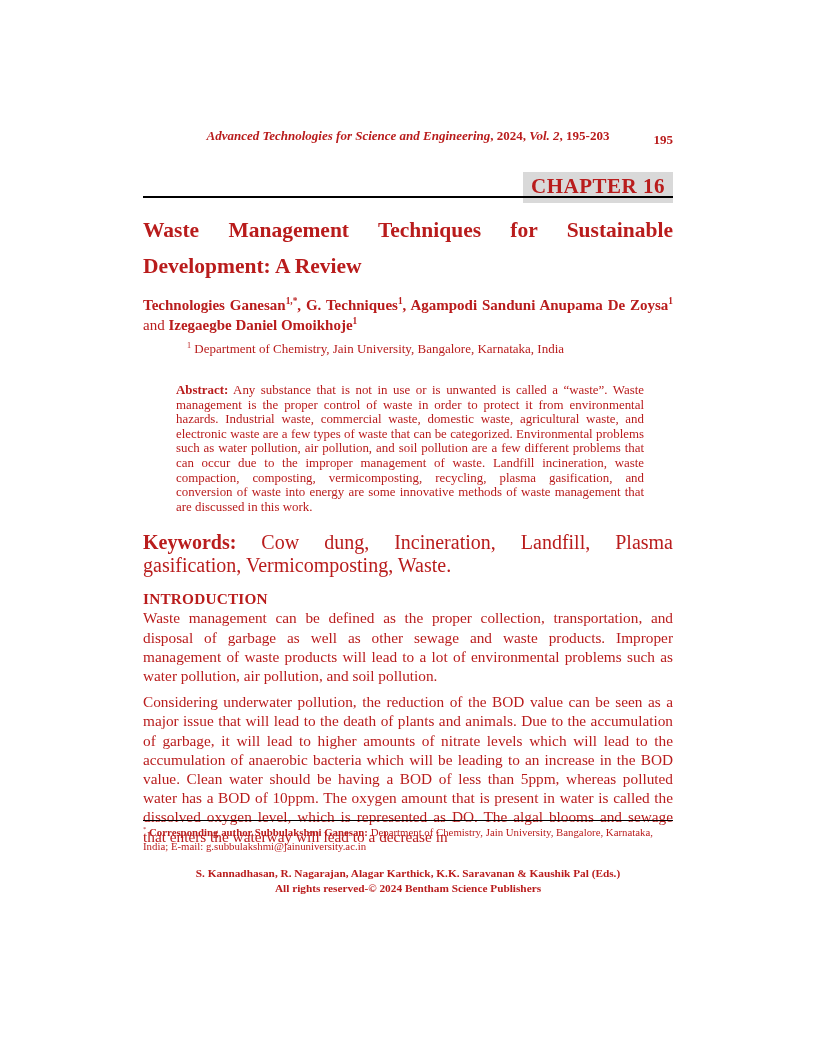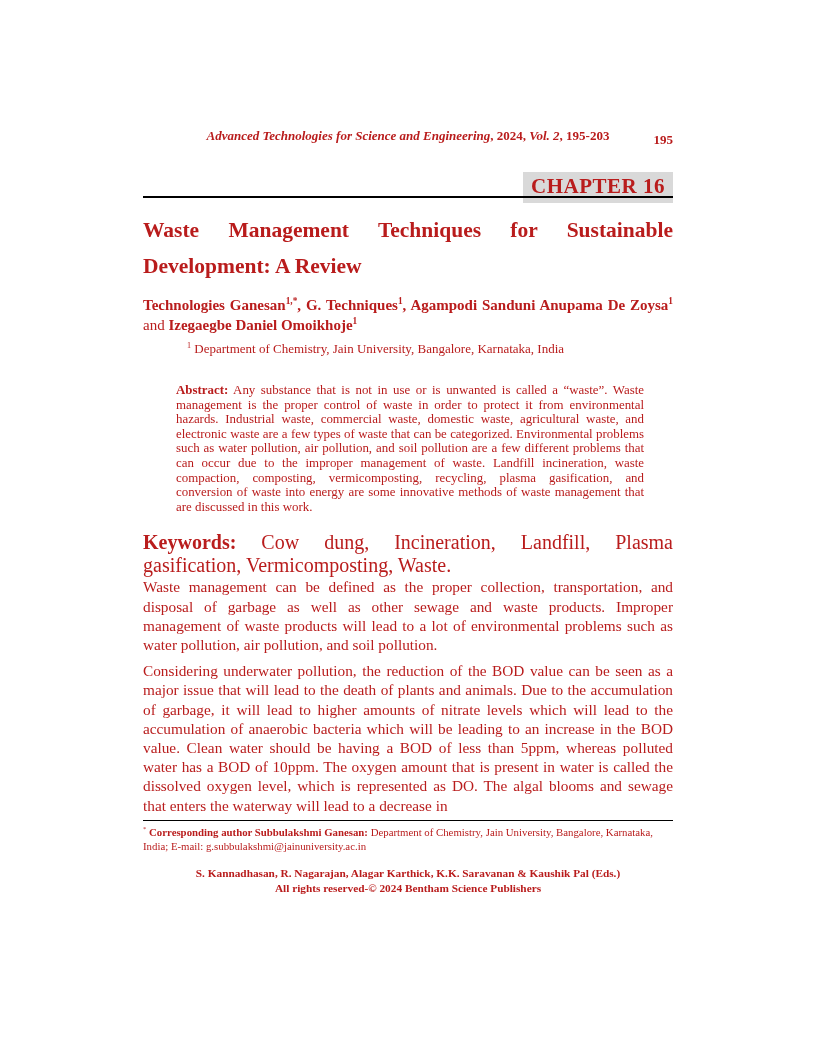--- a/index.html
+++ b/index.html
@@ -151,20 +151,21 @@
     <h1 class="article-title">Waste Management Techniques for Sustainable Development: A Review</h1>
 
     <div class="authors-line"><span>Technologies Ganesan</span><sup>1,*</sup><span>, </span><span>G. Techniques</span><sup>1</sup><span>, </span><span>Agampodi Sanduni Anupama De Zoysa</span><sup>1</sup><span class="and-word"> and </span><span>Izegaegbe Daniel Omoikhoje</span><sup>1</sup></div>
 
     <div class="affiliation"><sup>1</sup><span> Department of Chemistry, Jain University, Bangalore, Karnataka, India</span></div>
 
     <div class="abstract-block"><span class="abstract-label">Abstract:</span><span> Any substance that is not in use or is unwanted is called a “waste”. Waste management is the proper control of waste in order to protect it from environmental hazards. Industrial waste, commercial waste, domestic waste, agricultural waste, and electronic waste are a few types of waste that can be categorized. Environmental problems such as water pollution, air pollution, and soil pollution are a few different problems that can occur due to the improper management of waste. Landfill incineration, waste compaction, composting, vermicomposting, recycling, plasma gasification, and conversion of waste into energy are some innovative methods of waste management that are discussed in this work.</span></div>
 
     <div class="keywords-line"><span class="keywords-label">Keywords:</span><span> Cow dung, Incineration, Landfill, Plasma gasification, Vermicomposting, Waste.</span></div>
 
+    <h2 class="section-heading">INTRODUCTION</h2>
 
     <p class="body-para para-1">Waste management can be defined as the proper collection, transportation, and disposal of garbage as well as other sewage and waste products. Improper management of waste products will lead to a lot of environmental problems such as water pollution, air pollution, and soil pollution.</p>
 
     <p class="body-para para-2">Considering underwater pollution, the reduction of the BOD value can be seen as a major issue that will lead to the death of plants and animals. Due to the accumulation of garbage, it will lead to higher amounts of nitrate levels which will lead to the accumulation of anaerobic bacteria which will be leading to an increase in the BOD value. Clean water should be having a BOD of less than 5ppm, whereas polluted water has a BOD of 10ppm. The oxygen amount that is present in water is called the dissolved oxygen level, which is represented as DO. The algal blooms and sewage that enters the waterway will lead to a decrease in</p>
 
   </div>
 
   <div class="footnote-area">
     <hr class="footnote-rule">
     <div class="footnote-text"><sup>*</sup><span class="footnote-bold"> Corresponding author Subbulakshmi Ganesan:</span><span> Department of Chemistry, Jain University, Bangalore, Karnataka, India; E-mail: g.subbulakshmi@jainuniversity.ac.in</span></div>

